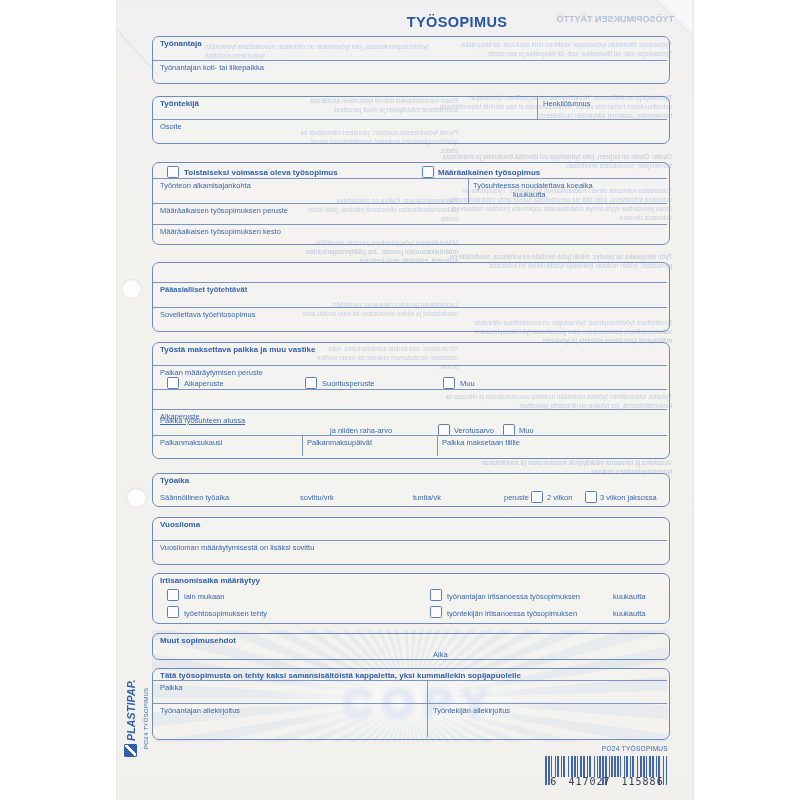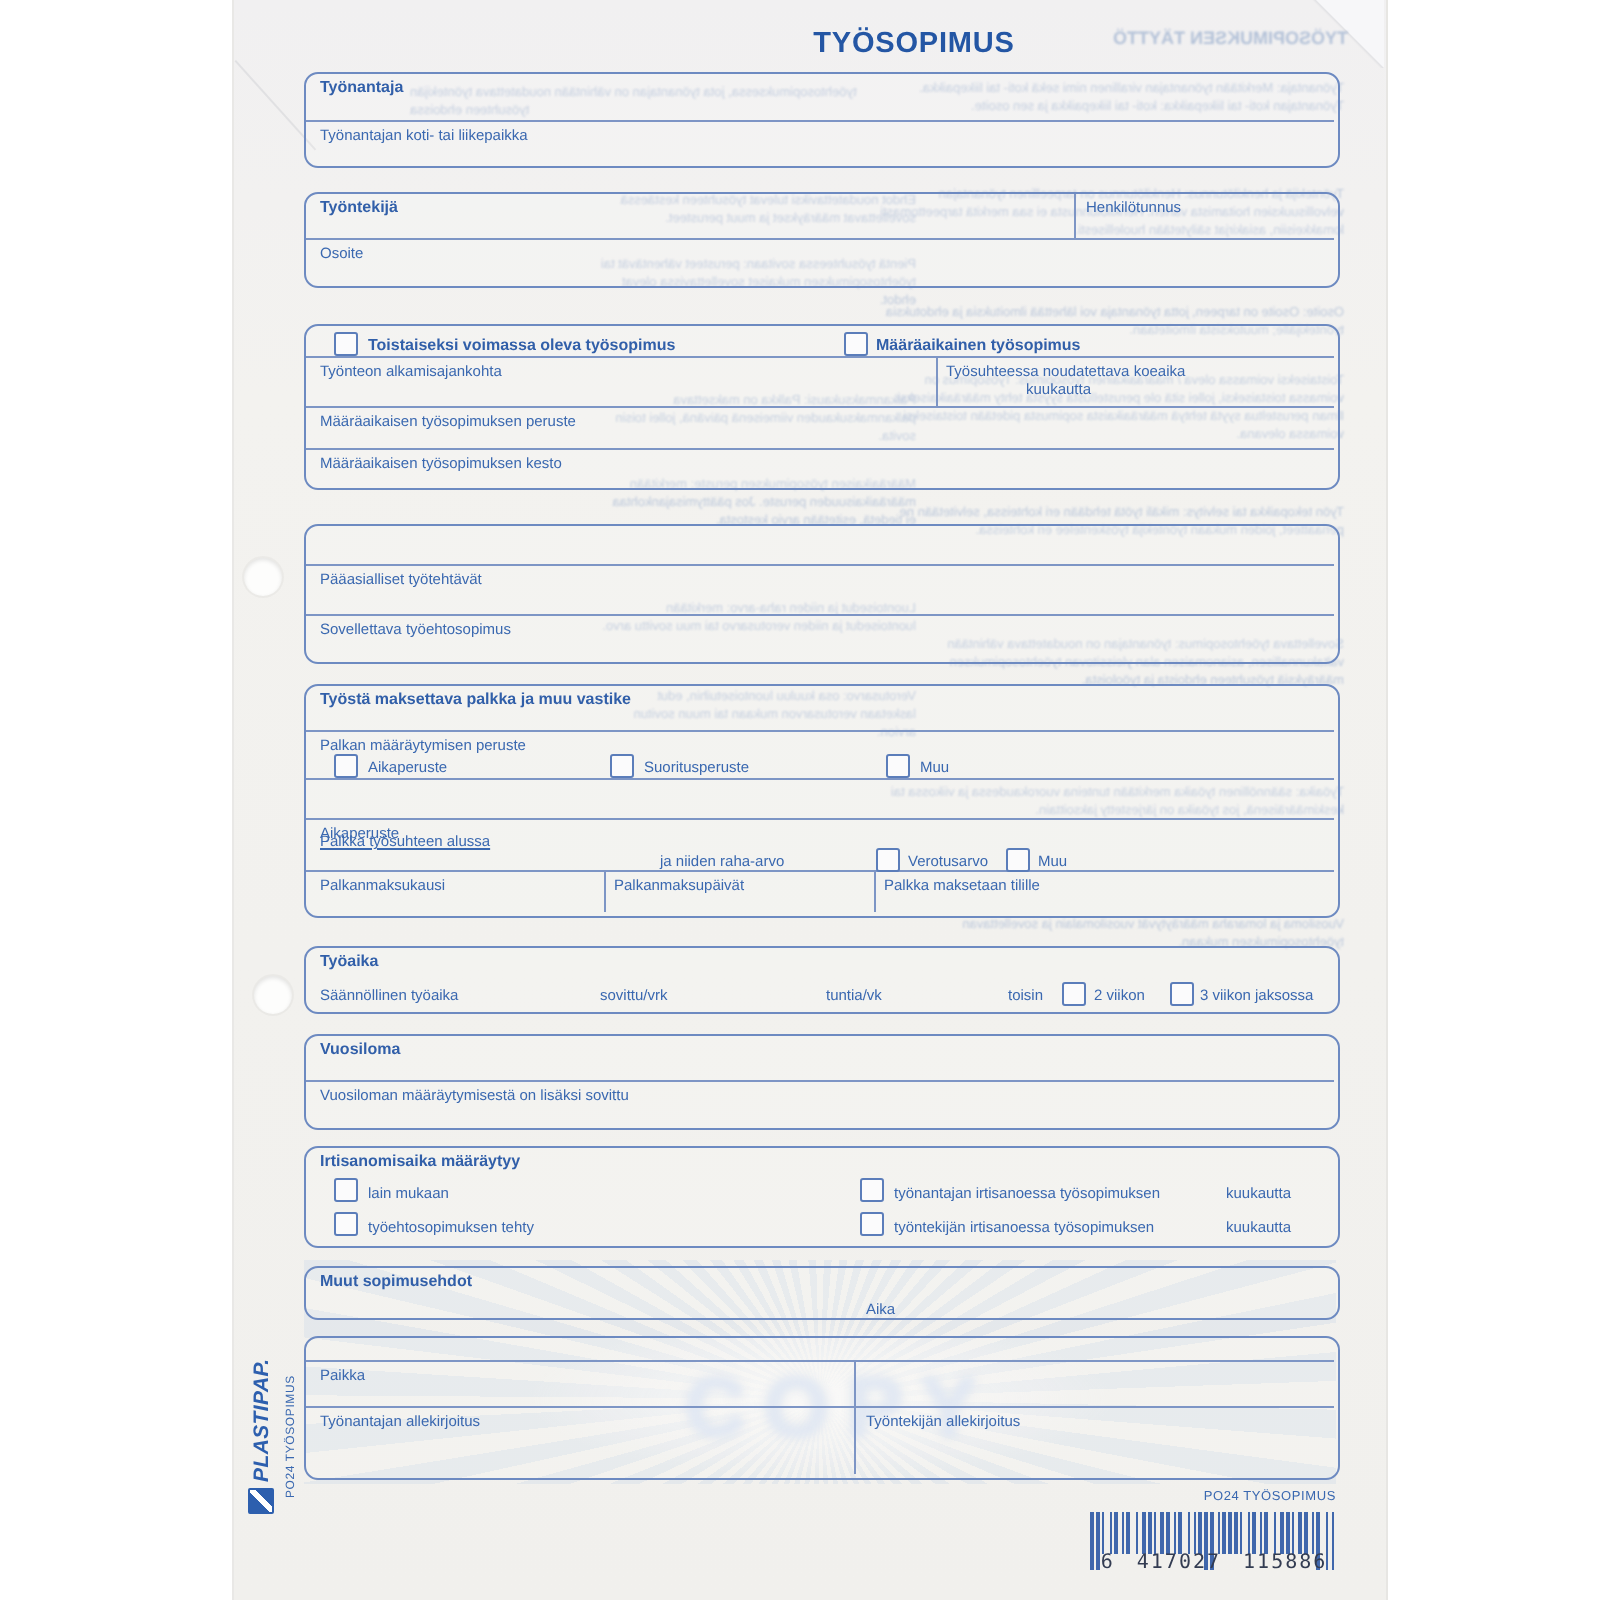--- a/index.html
+++ b/index.html
@@ -118,21 +118,21 @@
   <div class="hl" style="left:153px;top:203px;width:514px;"></div>
   <div class="l" style="left:160px;top:206px;">Määräaikaisen työsopimuksen peruste</div>
   <div class="field" style="left:156px;top:214px;width:508px;height:9px;"></div>
   <div class="hl" style="left:153px;top:224px;width:514px;"></div>
   <div class="l" style="left:160px;top:227px;">Määräaikaisen työsopimuksen kesto</div>
   <div class="field" style="left:156px;top:234px;width:508px;height:8px;"></div>
 
   <div class="box" style="left:152px;top:262px;width:516px;height:68px;"></div>
   <div class="field" style="left:156px;top:273px;width:508px;height:8px;"></div>
   <div class="hl" style="left:153px;top:282px;width:514px;"></div>
-  <div class="l" style="left:160px;top:285px;">Pääasialliset työtehtävät</div>
+  <div class="l" style="left:160px;top:285px;font-weight:bold;">Pääasialliset työtehtävät</div>
   <div class="field" style="left:156px;top:294px;width:508px;height:12px;"></div>
   <div class="hl" style="left:153px;top:307px;width:514px;"></div>
   <div class="l" style="left:160px;top:310px;">Sovellettava työehtosopimus</div>
   <div class="field" style="left:156px;top:319px;width:508px;height:9px;"></div>
 
   <div class="box" style="left:152px;top:342px;width:516px;height:115px;"></div>
   <div class="st" style="left:160px;top:345px;">Työstä maksettava palkka ja muu vastike</div>
   <div class="hl" style="left:153px;top:365px;width:514px;"></div>
   <div class="l" style="left:160px;top:368px;">Palkan määräytymisen peruste</div>
   <div class="cb" style="left:167px;top:377px;"></div>
@@ -163,21 +163,21 @@
   <div class="field" style="left:442px;top:447px;width:220px;height:8px;"></div>
 
   <div class="box" style="left:152px;top:473px;width:516px;height:32px;"></div>
   <div class="st" style="left:160px;top:476px;">Työaika</div>
   <div class="l" style="left:160px;top:493px;">Säännöllinen työaika</div>
   <div class="field" style="left:242px;top:492px;width:55px;height:10px;"></div>
   <div class="l" style="left:300px;top:493px;">sovittu/vrk</div>
   <div class="field" style="left:352px;top:492px;width:58px;height:10px;"></div>
   <div class="l" style="left:413px;top:493px;">tuntia/vk</div>
   <div class="field" style="left:462px;top:492px;width:40px;height:10px;"></div>
-  <div class="l" style="left:504px;top:493px;">toisin</div>
+  <div class="l" style="left:504px;top:493px;">peruste</div>
   <div class="cb" style="left:531px;top:491px;"></div>
   <div class="l" style="left:547px;top:493px;">2 viikon</div>
   <div class="cb" style="left:585px;top:491px;"></div>
   <div class="l" style="left:600px;top:493px;">3 viikon jaksossa</div>
 
   <div class="box" style="left:152px;top:517px;width:516px;height:46px;"></div>
   <div class="st" style="left:160px;top:520px;">Vuosiloma</div>
   <div class="hl" style="left:153px;top:540px;width:514px;"></div>
   <div class="l" style="left:160px;top:543px;">Vuosiloman määräytymisestä on lisäksi sovittu</div>
   <div class="field" style="left:156px;top:552px;width:508px;height:9px;"></div>
@@ -195,20 +195,21 @@
   <div class="cb" style="left:430px;top:606px;"></div>
   <div class="l" style="left:447px;top:609px;">työntekijän irtisanoessa työsopimuksen</div>
   <div class="field" style="left:572px;top:607px;width:36px;height:9px;"></div>
   <div class="l" style="left:613px;top:609px;">kuukautta</div>
 
   <div class="box" style="left:152px;top:633px;width:516px;height:25px;"></div>
   <div class="st" style="left:160px;top:636px;">Muut sopimusehdot</div>
   <div class="field" style="left:156px;top:646px;width:508px;height:10px;"></div>
 
   <div class="box" style="left:152px;top:668px;width:516px;height:70px;"></div>
+  <div class="st" style="left:160px;top:671px;">Tätä työsopimusta on tehty kaksi samansisältöistä kappaletta, yksi kummallekin sopijapuolelle</div>
   <div class="hl" style="left:153px;top:680px;width:514px;"></div>
   <div class="l" style="left:160px;top:683px;">Paikka</div>
   <div class="field" style="left:156px;top:692px;width:265px;height:9px;"></div>
   <div class="vl" style="left:427px;top:680px;height:57px;"></div>
   <div class="l" style="left:433px;top:650px;">Aika</div>
   <div class="field" style="left:433px;top:692px;width:228px;height:9px;"></div>
   <div class="hl" style="left:153px;top:703px;width:514px;"></div>
   <div class="l" style="left:160px;top:706px;">Työnantajan allekirjoitus</div>
   <div class="field" style="left:156px;top:716px;width:265px;height:20px;"></div>
   <div class="l" style="left:433px;top:706px;">Työntekijän allekirjoitus</div>

